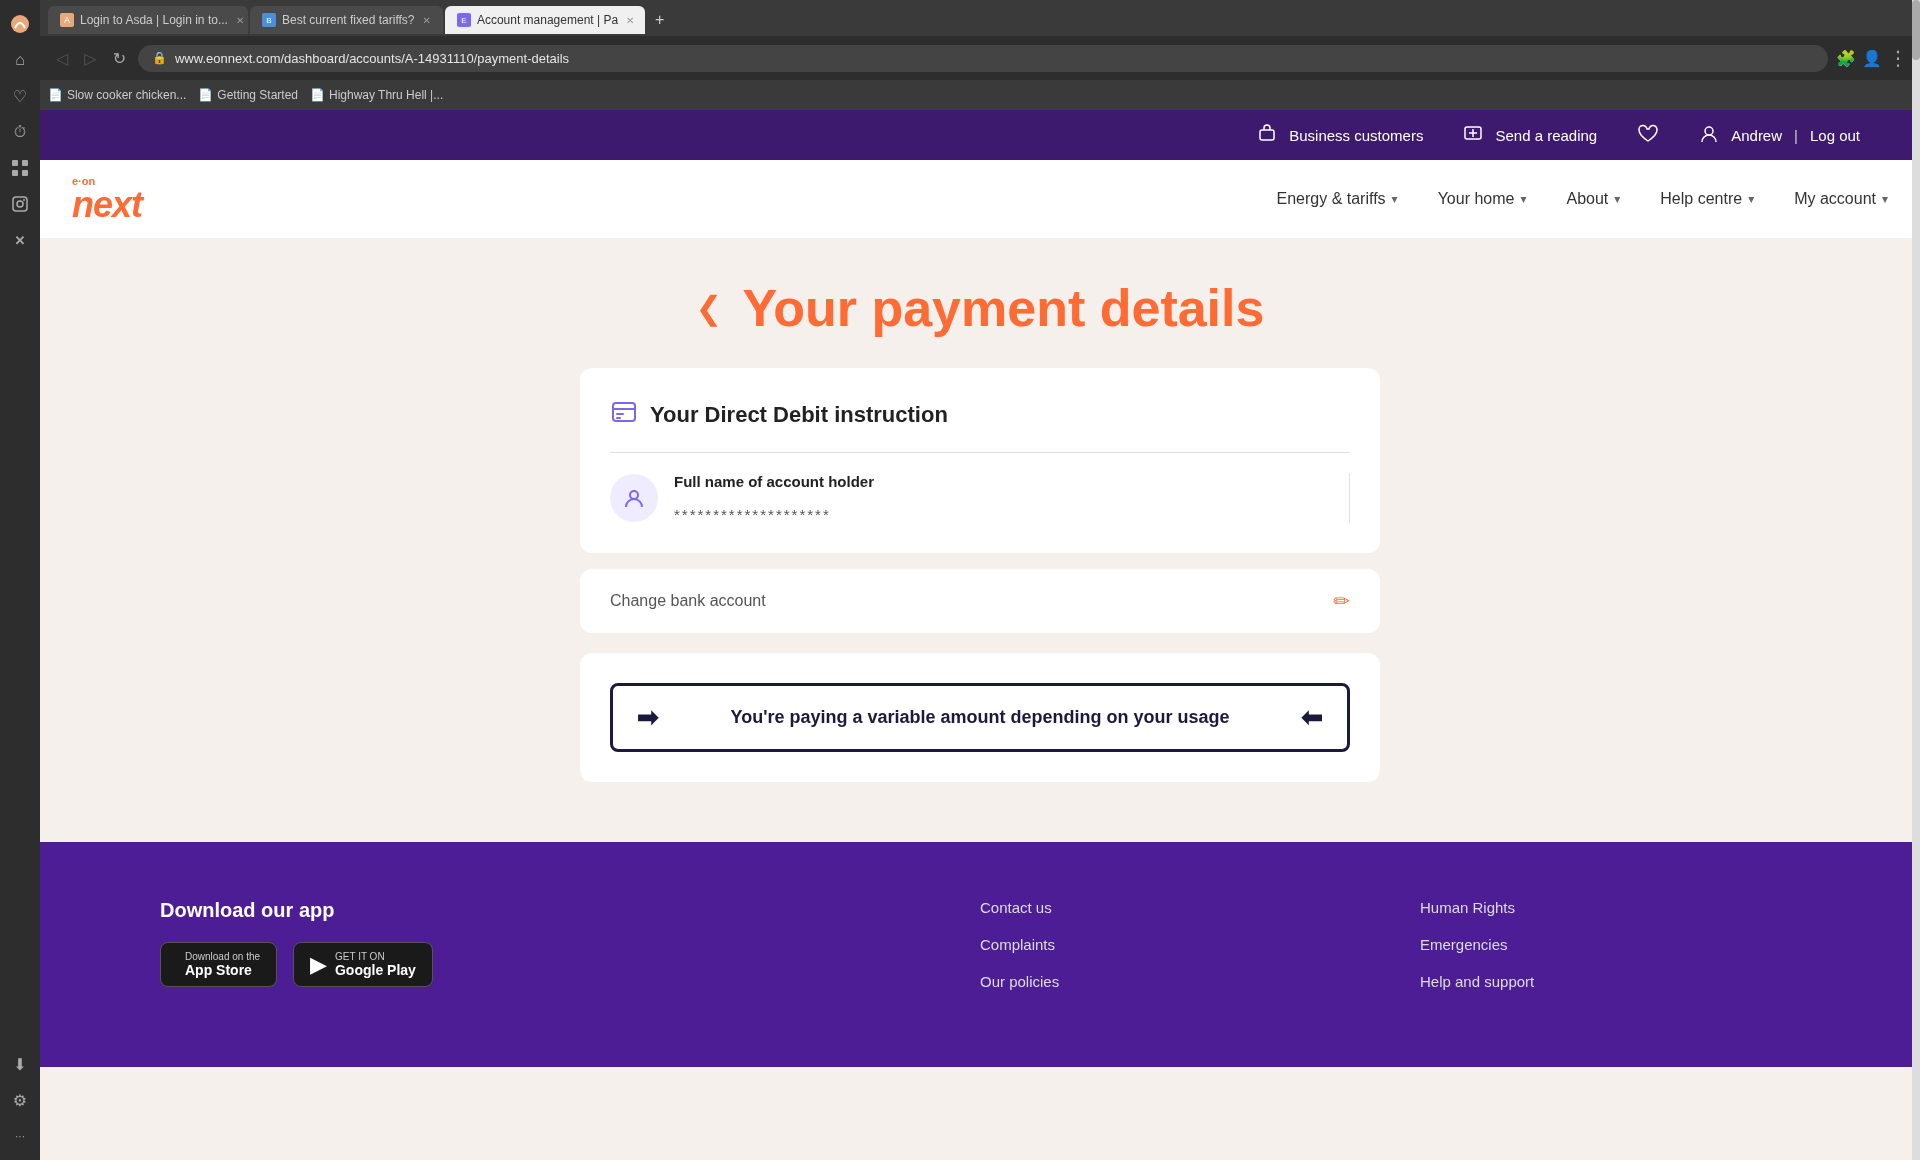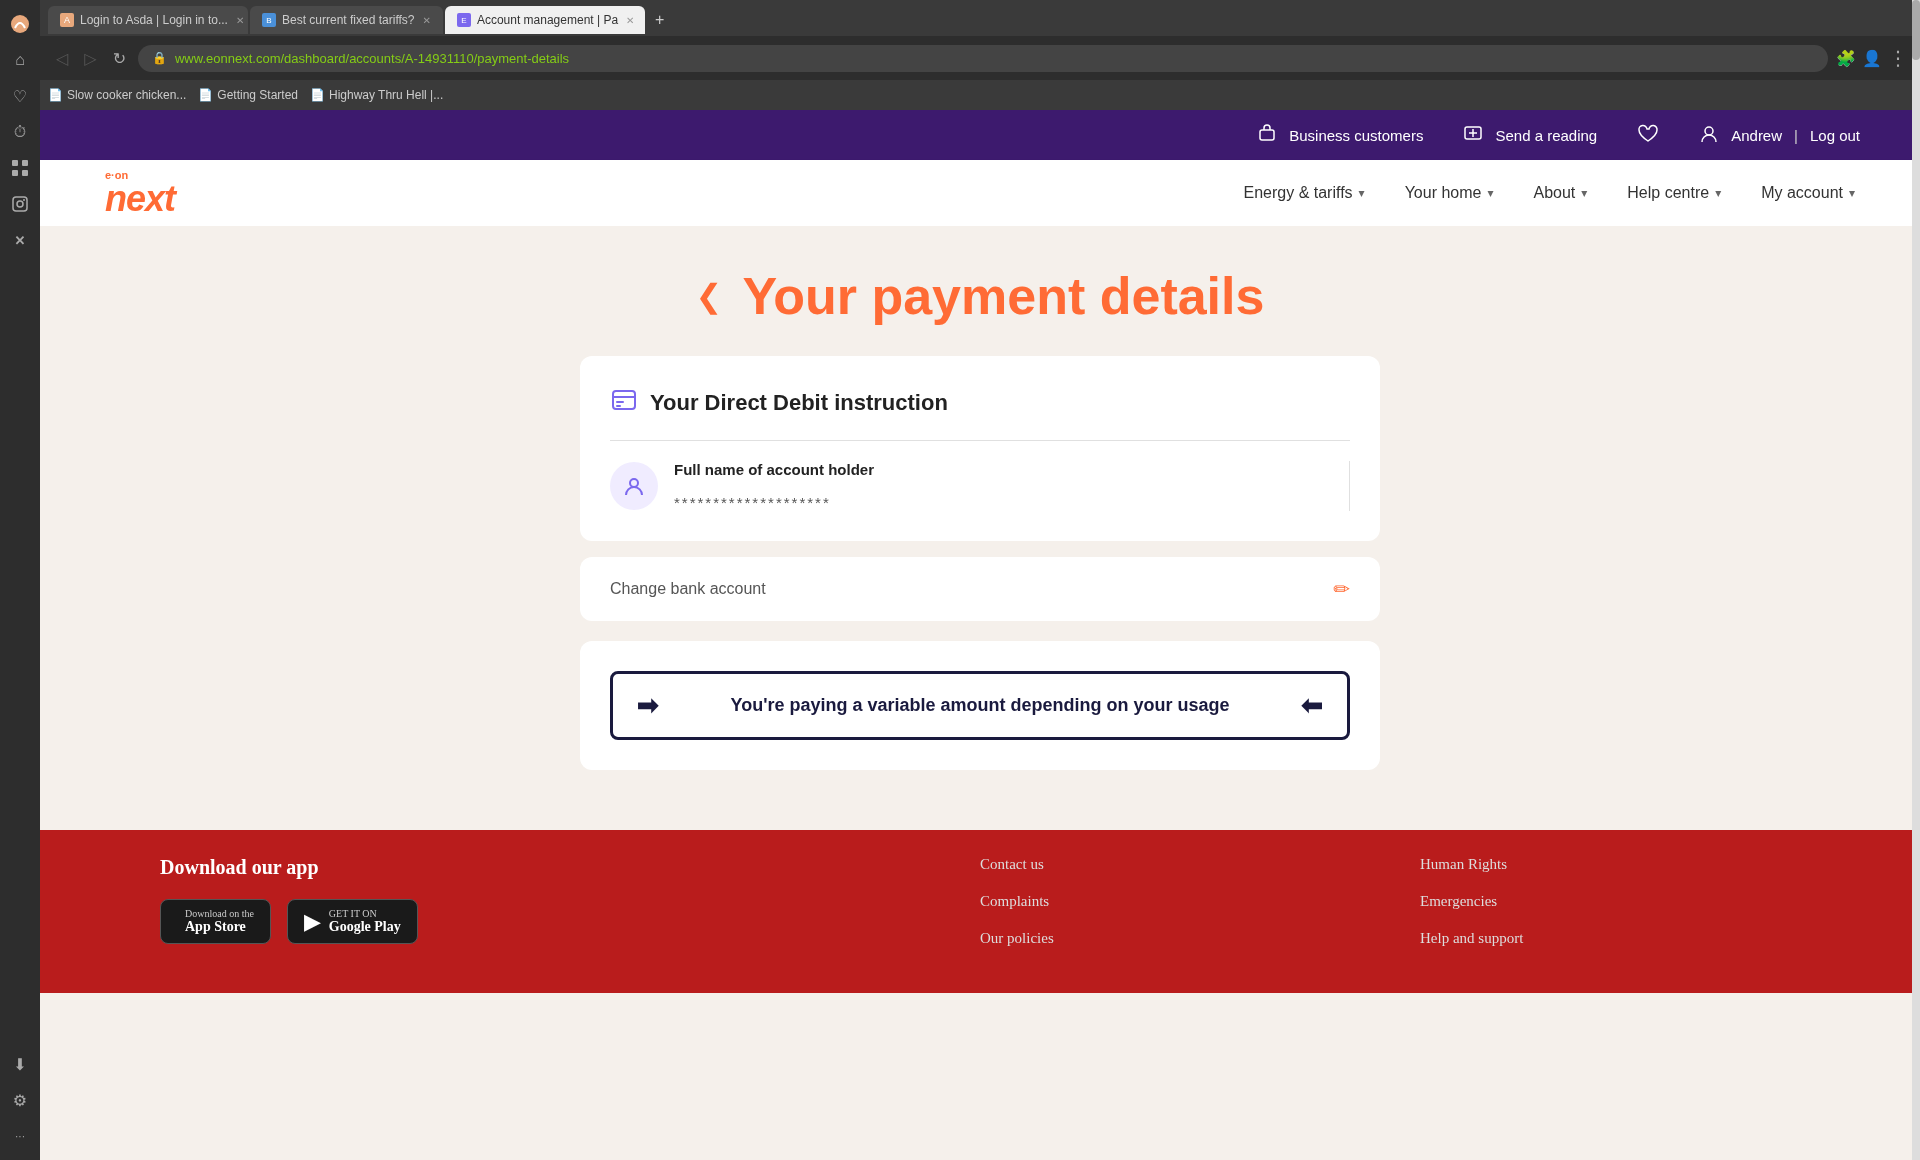--- a/index.html
+++ b/index.html
@@ -13,34 +13,34 @@
     .browser-tab .tab-favicon { width: 14px; height: 14px; margin-right: 6px; border-radius: 2px; flex-shrink: 0; }
     .browser-tab .tab-close { margin-left: 8px; color: #999; font-size: 10px; flex-shrink: 0; }
     .tab-favicon-arc { background: #e8a87c; border-radius: 50%; }
     .tab-add { background: none; border: none; color: #ccc; font-size: 16px; cursor: pointer; padding: 4px 8px; }
 
     .browser-addressbar { display: flex; align-items: center; padding: 6px 12px; background: #2d2d2d; height: 44px; gap: 8px; }
     .nav-btn { background: none; border: none; color: #aaa; font-size: 16px; cursor: pointer; padding: 4px; }
     .nav-btn:disabled { color: #555; }
     .address-box { flex: 1; background: #444; border-radius: 20px; padding: 6px 14px; display: flex; align-items: center; gap: 8px; }
     .address-box .lock-icon { color: #aaa; font-size: 12px; }
-    .address-text { color: #84cc16; font-size: 13px; }
+    .address-text { color: #e5e5e5; font-size: 13px; }
     .browser-actions { display: flex; gap: 6px; align-items: center; }
     .browser-actions button { background: none; border: none; color: #aaa; font-size: 16px; cursor: pointer; }
 
     .bookmarks-bar { background: #3a3a3a; padding: 4px 8px; display: flex; gap: 12px; height: 30px; align-items: center; }
     .bookmark { color: #ccc; font-size: 12px; text-decoration: none; display: flex; align-items: center; gap: 4px; }
 
     
     .utility-bar { background: #3d1a6e; color: white; padding: 0 60px; display: flex; justify-content: flex-end; align-items: center; height: 50px; gap: 40px; }
     .utility-item { display: flex; align-items: center; gap: 12px; color: white; font-size: 15px; cursor: pointer; text-decoration: none; }
     .utility-item .icon { font-size: 18px; }
 
     
-    .main-header { background: white; padding: 0 65px; display: flex; align-items: center; height: 66px; box-shadow: 0 2px 4px rgba(0,0,0,0.05); }
+    .main-header { background: white; padding: 0 32px; display: flex; align-items: center; height: 78px; box-shadow: 0 2px 4px rgba(0,0,0,0.05); }
     .logo-area { margin-right: auto; }
 
     .main-nav { display: flex; align-items: center; gap: 40px; }
     .nav-item { display: flex; align-items: center; gap: 6px; color: #333; font-size: 16px; cursor: pointer; text-decoration: none; font-weight: 500; }
     .nav-item .chevron { font-size: 12px; color: #666; }
 
     
     .page-content { background: #f5f0eb; padding: 40px 60px; min-height: 600px; }
     .page-header { display: flex; align-items: center; gap: 20px; margin-bottom: 30px; justify-content: center; }
     .back-btn { color: #ff6b35; font-size: 32px; cursor: pointer; text-decoration: none; }
@@ -66,21 +66,21 @@
     .edit-icon { color: #ff6b35; font-size: 20px; cursor: pointer; }
 
     
     .variable-card { background: white; border-radius: 12px; max-width: 800px; margin: 0 auto 20px; padding: 30px; }
     .variable-banner { border: 3px solid #1a1a3e; border-radius: 8px; padding: 16px 24px; display: flex; align-items: center; gap: 16px; }
     .arrow-left { font-size: 28px; color: #1a1a3e; font-weight: bold; }
     .arrow-right { font-size: 28px; color: #1a1a3e; font-weight: bold; }
     .variable-text { font-size: 18px; font-weight: bold; color: #1a1a3e; text-align: center; flex: 1; }
 
     
-    .footer { background: #b91c1c; color: white; padding: 26px 120px; font-family: Liberation Serif, serif; }
+    .footer { background: #4c1d95; color: white; padding: 57px 120px; }
     .footer-content { display: flex; gap: 60px; }
     .footer-app { flex: 2; }
     .footer-app-title { font-size: 20px; font-weight: bold; margin-bottom: 20px; }
     .app-badges { display: flex; gap: 16px; }
     .app-badge { background: #1a1a1a; border: 1px solid #555; border-radius: 8px; padding: 8px 16px; display: flex; align-items: center; gap: 8px; cursor: pointer; }
     .app-badge-small { font-size: 10px; color: #ccc; }
     .app-badge-large { font-size: 14px; font-weight: bold; color: white; }
     .footer-links { flex: 1; }
     .footer-link { display: block; color: #ddd; font-size: 15px; margin-bottom: 20px; text-decoration: none; cursor: pointer; }
 

